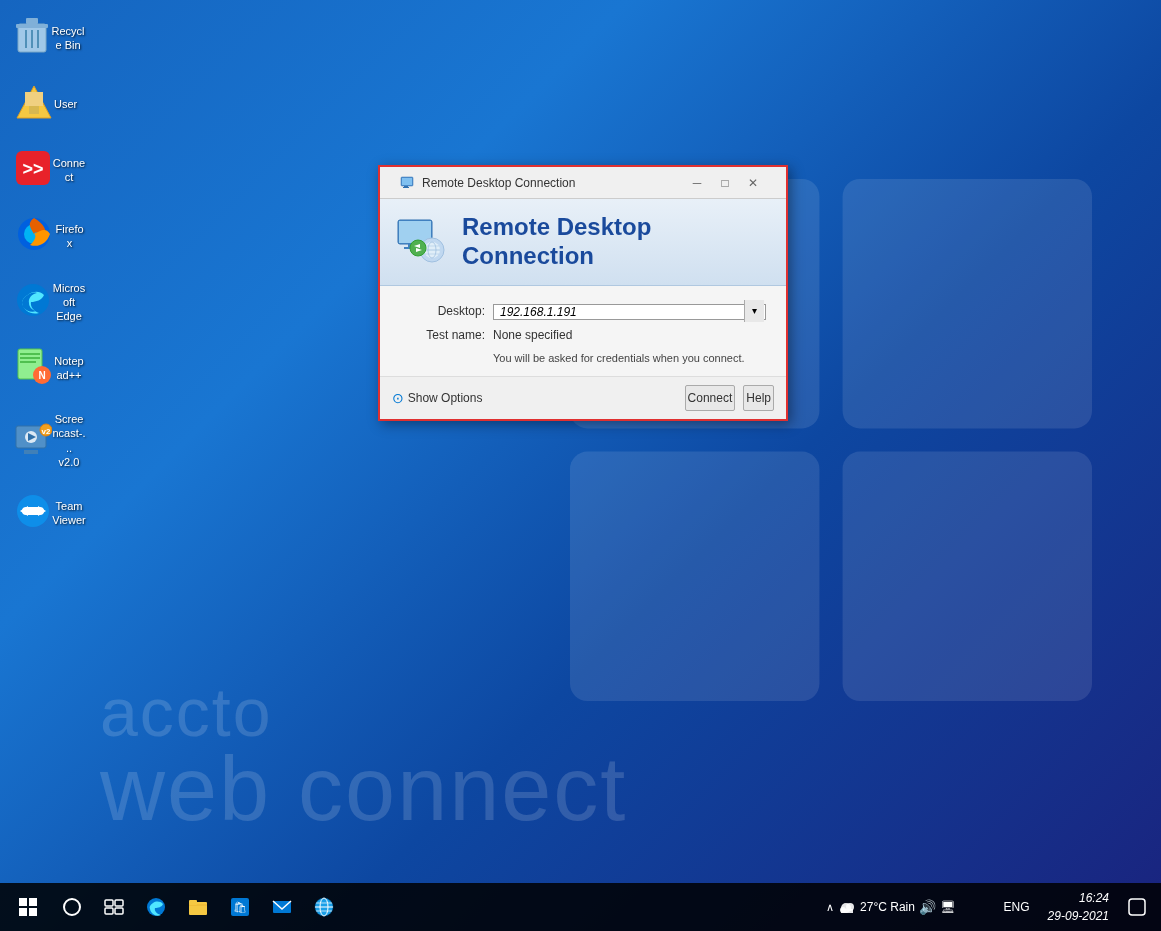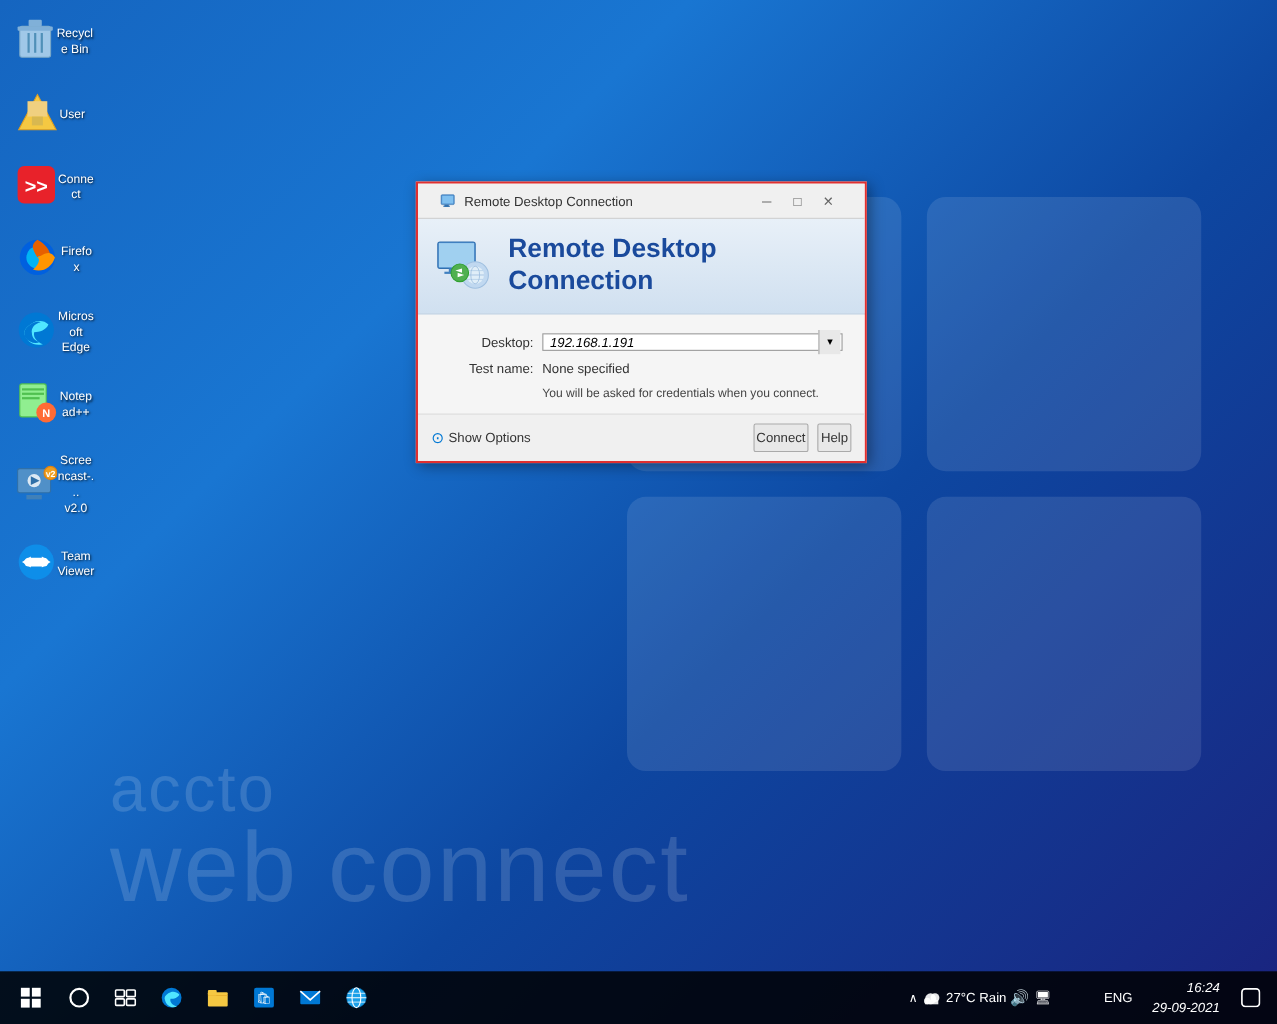--- a/index.html
+++ b/index.html
@@ -19,21 +19,21 @@
       position: relative;
       background: linear-gradient(135deg, #1565c0 0%, #1976d2 30%, #0d47a1 60%, #1a237e 100%);
       overflow: hidden;
     }
 
     
     .text-watermark {
       position: absolute;
       bottom: 180px;
       left: 100px;
-      font-size: 59px;
+      font-size: 68px;
       font-weight: 300;
       color: rgba(255,255,255,0.15);
       letter-spacing: 2px;
       white-space: nowrap;
     }
     .text-watermark2 {
       position: absolute;
       bottom: 90px;
       left: 100px;
       font-size: 90px;

